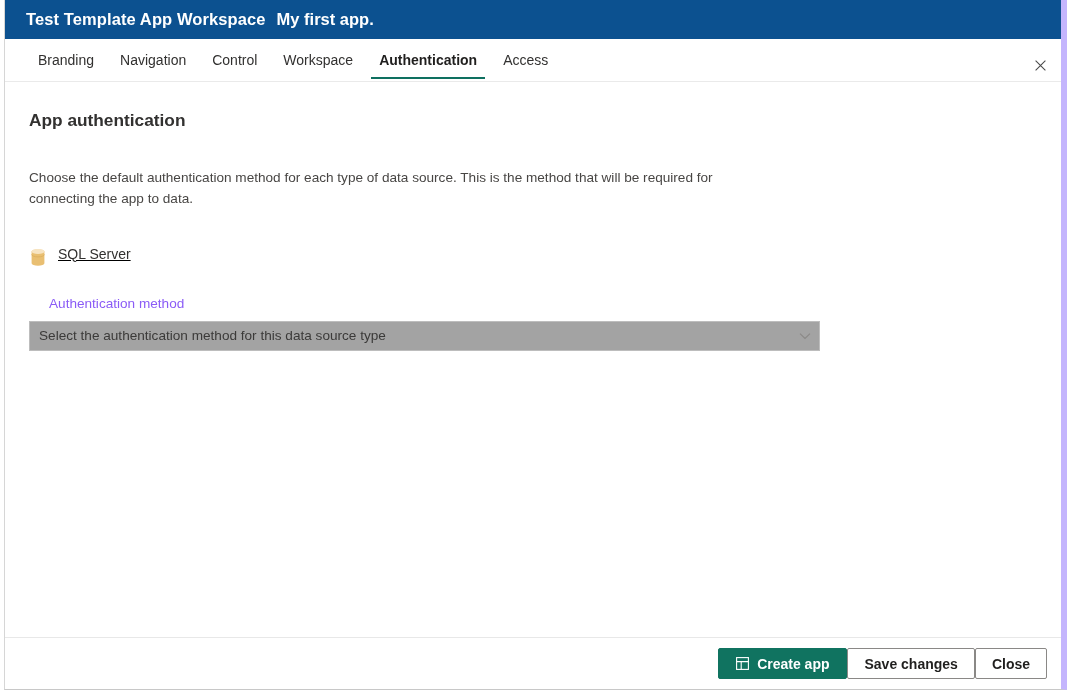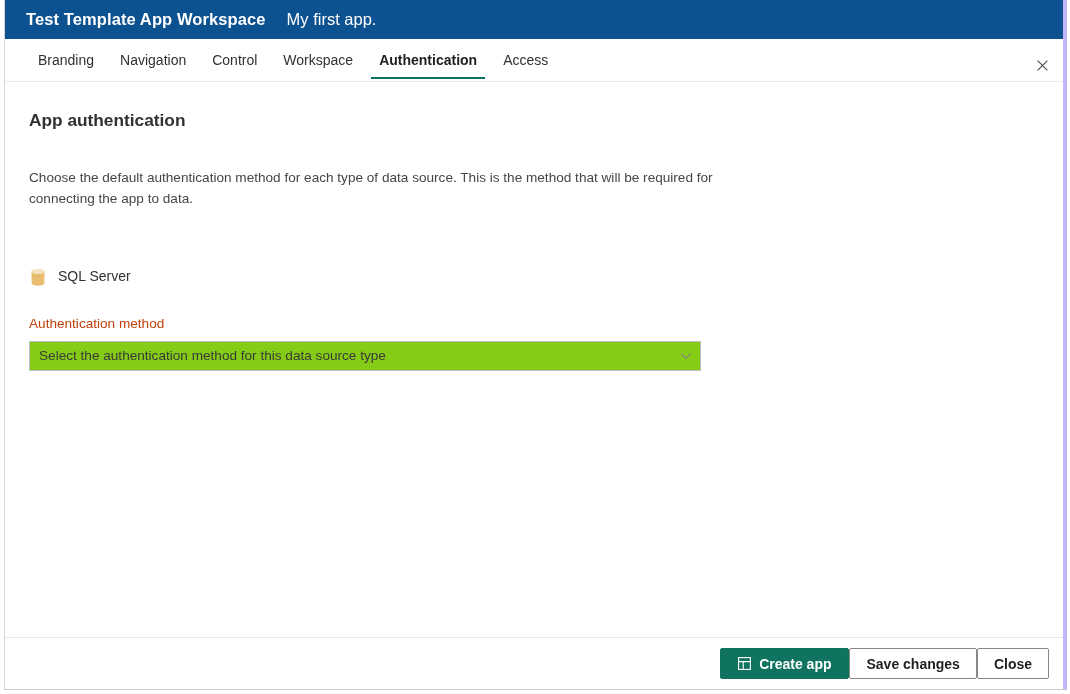--- a/index.html
+++ b/index.html
@@ -14,21 +14,21 @@
   }
 
   .panel {
     position: absolute;
     left: 4px;
     top: 0px;
     width: 1063px;
     height: 690px;
     background: #ffffff;
     border-left: 1px solid #d6d6d6;
-    border-right: 4px solid #c4b5fd;
+    border-right: 6px solid #c4b5fd;
     border-bottom: 1px solid #c8c8c8;
     display: flex;
     flex-direction: column;
   }
 
   
   .header {
     height: 39px;
     flex: 0 0 39px;
     background: #0c5190;
@@ -38,22 +38,22 @@
     padding-left: 21px;
   }
   .header-title {
     font-size: 16.5px;
     font-weight: bold;
     letter-spacing: 0.1px;
     white-space: nowrap;
   }
   .header-subtitle {
     font-size: 16.5px;
-    font-weight: normal;
-    margin-left: 21px;
+    font-weight: bold;
+    margin-left: 11px;
     white-space: nowrap;
   }
 
   
   .tabbar {
     flex: 0 0 43px;
     height: 43px;
     position: relative;
     display: flex;
     align-items: flex-start;
@@ -115,23 +115,24 @@
   }
   .description {
     font-size: 13.6px;
     color: #484644;
     line-height: 1.52;
     max-width: 716px;
     margin: 36px 0 0 0;
   }
 
   .datasource {
-    margin-top: 56px;
-    display: flex;
-    align-items: center;
+    margin-top: 36px;
+    display: flex;
+    align-items: flex-start;
+    text-decoration: underline;
   }
   .db-icon {
     width: 18px;
     height: 19px;
     flex: 0 0 18px;
     margin-top: 2px;
     margin-right: 11px;
   }
   .ds-texts { display: flex; flex-direction: column; }
   .ds-name {
@@ -143,29 +144,30 @@
     font-size: 13.6px;
     color: #4d4b49;
     margin-top: 10px;
     line-height: 1.2;
     margin-left: 24px;
   }
 
   .field-label {
     margin-top: 29px;
     font-size: 13.6px;
-    color: #c2410c;
+    color: #8b5cf6;
     line-height: 1.2;
+    margin-left: 20px;
   }
   .dropdown {
     margin-top: 9px;
-    width: 672px;
+    width: 791px;
     height: 30px;
     border: 1px solid #bdbdbd;
-    background: #84cc16;
+    background: #a3a3a3;
     display: flex;
     align-items: center;
     padding: 0 8px 0 9px;
     cursor: pointer;
   }
   .dropdown-text {
     flex: 1 1 auto;
     font-size: 13.6px;
     color: #3b3a39;
     white-space: nowrap;

